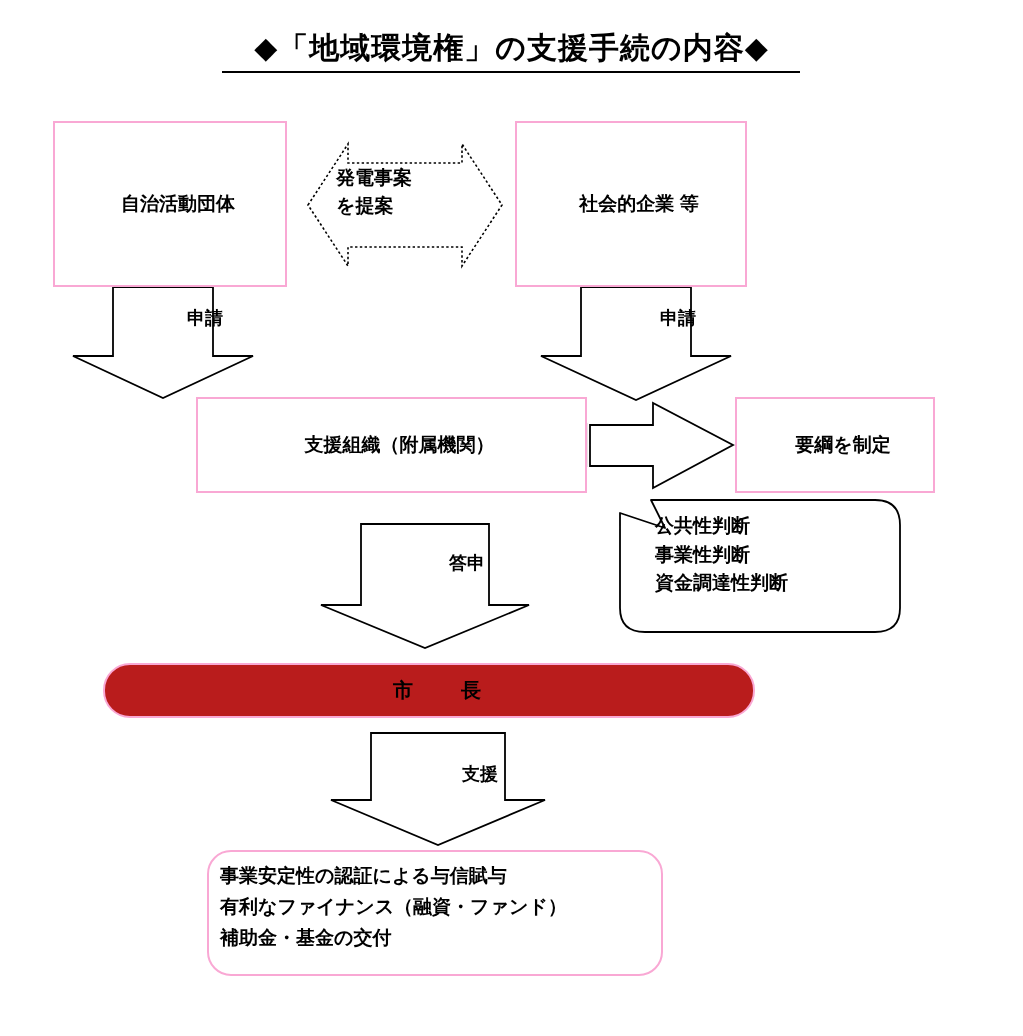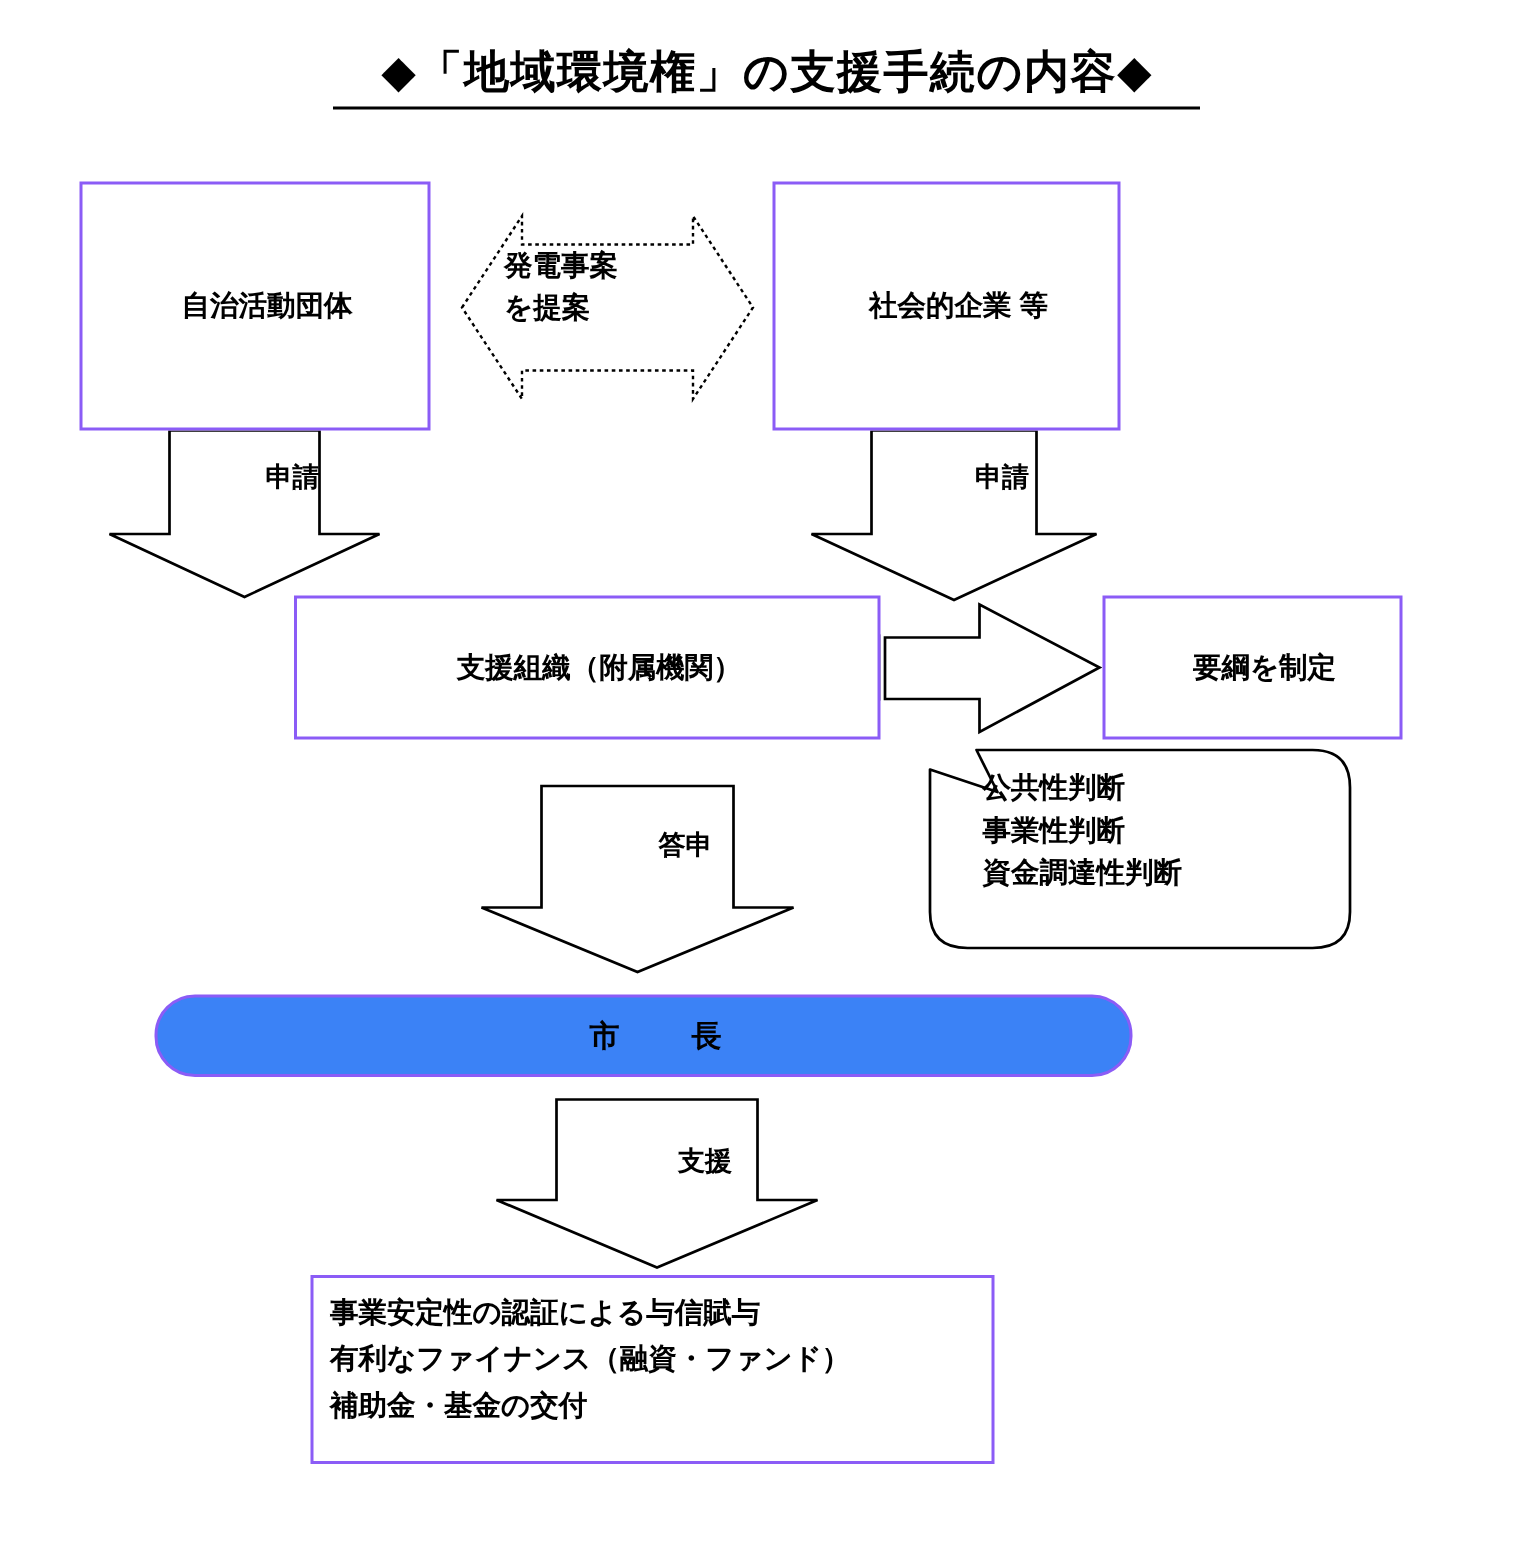--- a/index.html
+++ b/index.html
@@ -37,58 +37,60 @@
     left: 222px;
     top: 71px;
     width: 578px;
     height: 2px;
     background: #000000;
   }
 
   
   .box {
     position: absolute;
-    border: 2px solid #8b5cf6;
+    border: 2px solid #f9a8d4;
     background: #ffffff;
     box-sizing: border-box;
     display: flex;
     align-items: center;
     justify-content: center;
     font-size: 19px;
     font-weight: bold;
     white-space: nowrap;
     padding-left: 16px;
   }
   .box.gray {
-    background: #3b82f6;
+    background: #b91c1c;
     border-radius: 27px;
   }
   .box.left-align {
     justify-content: flex-start;
     align-items: flex-start;
+    border-radius: 24px;
   }
 
   
   .svg-layer {
     position: absolute;
     left: 0;
     top: 0;
     width: 1023px;
     height: 1036px;
     pointer-events: none;
   }
   .svg-layer * { pointer-events: auto; }
 
   
   .arrow-label {
     position: absolute;
     font-size: 18px;
     font-weight: bold;
     white-space: nowrap;
-    text-align: right;
+    text-align: center;
+    margin-left: 42px;
   }
 
   
   .hex-text {
     position: absolute;
     font-size: 19px;
     font-weight: bold;
     line-height: 1.45;
     text-align: left;
     white-space: nowrap;

